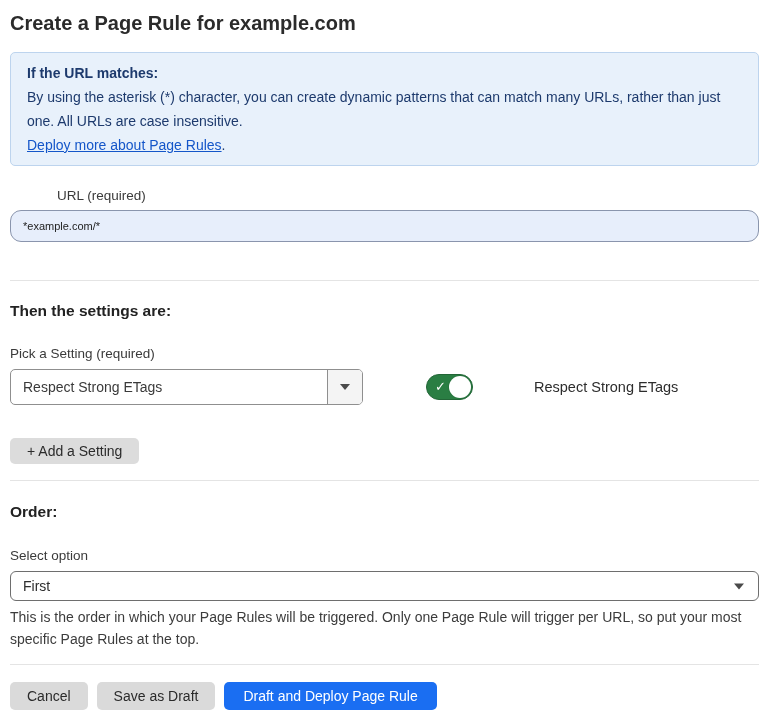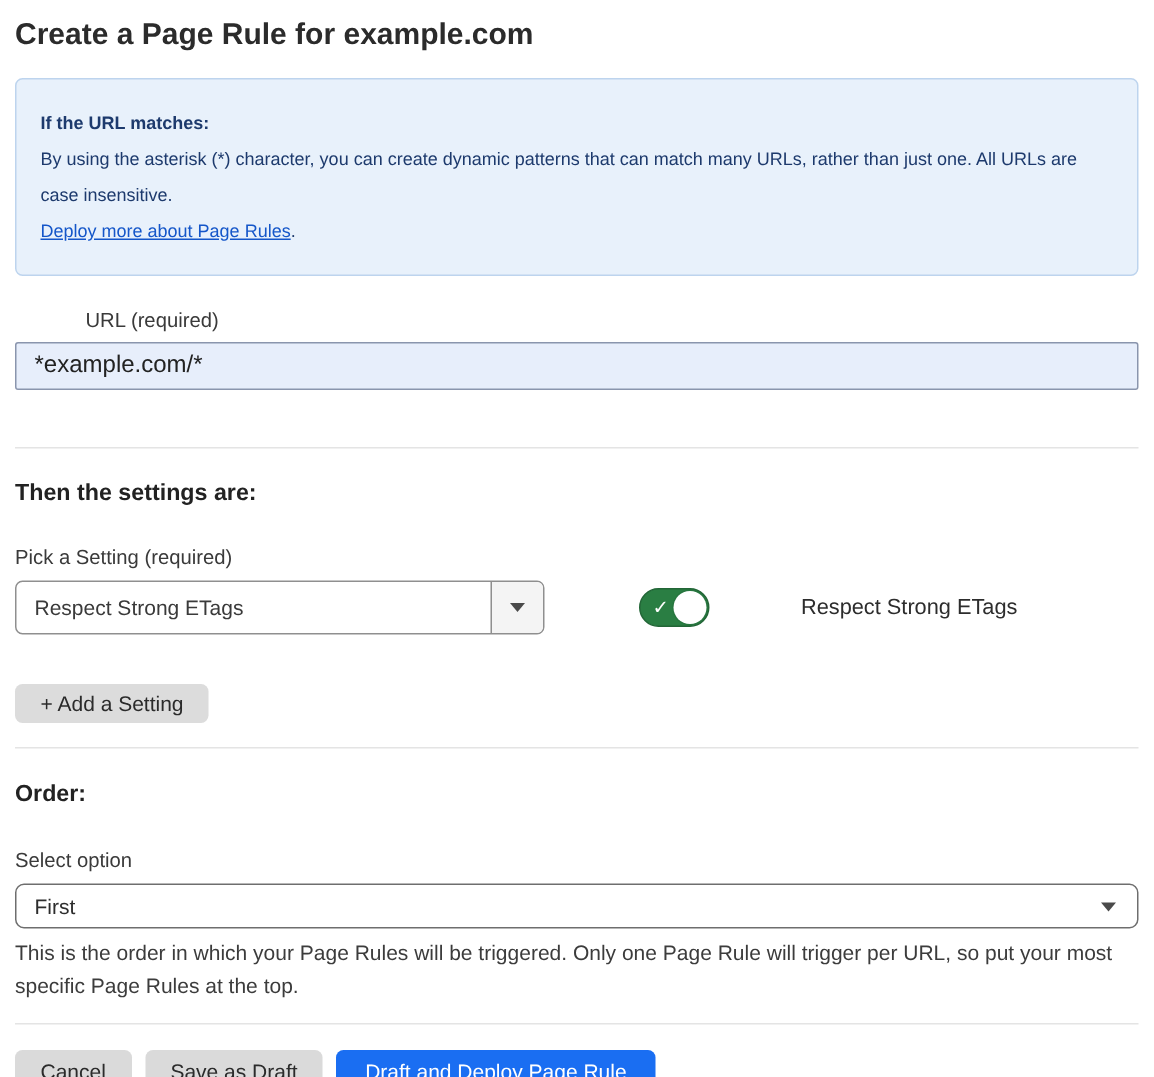--- a/index.html
+++ b/index.html
@@ -15,46 +15,46 @@
     font-size: 20px;
     line-height: 24px;
     font-weight: 700;
     color: #2b2b2b;
   }
   .info-box {
     margin-top: 17px;
     background: #e8f1fb;
     border: 1px solid #bdd4ee;
     border-radius: 5px;
-    padding: 17px 16px;
+    padding: 8px 16px;
     color: #1d3a6d;
-    font-size: 12px;
+    font-size: 14px;
     line-height: 24px;
   }
   .info-box .info-heading { font-weight: 700; }
   .info-link {
     color: #1456c9;
     text-decoration: underline;
     cursor: pointer;
   }
   .field-label {
     font-size: 13.5px;
     color: #3a3a3a;
     line-height: 16px;
   }
   .url-label { margin-top: 22px; margin-left: 47px; }
   .url-input {
     margin-top: 6px;
     width: 100%;
     height: 32px;
     background: #e7eefb;
     border: 1px solid #8a95ad;
-    border-radius: 2px;
+    border-radius: 11px;
     padding: 0 12px;
-    font-size: 16px;
+    font-size: 11px;
     color: #222222;
     font-family: "Liberation Sans", "DejaVu Sans", sans-serif;
     outline: none;
   }
   .divider {
     border: none;
     border-top: 1px solid #e4e4e4;
     height: 0;
   }
   .divider-1 { margin-top: 38px; }

